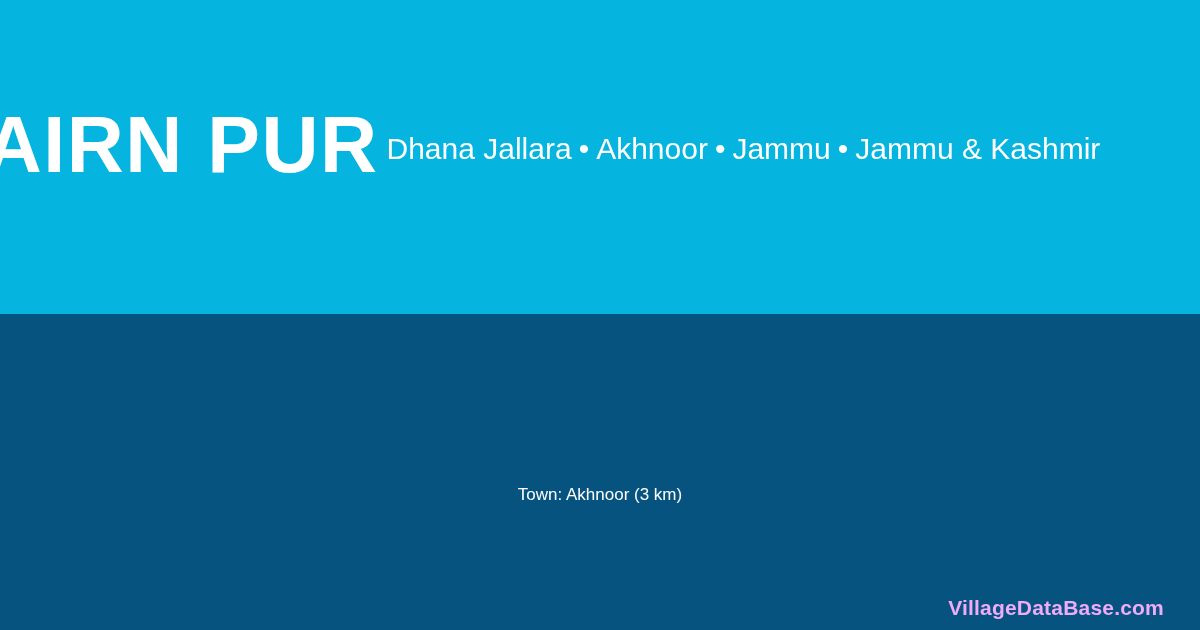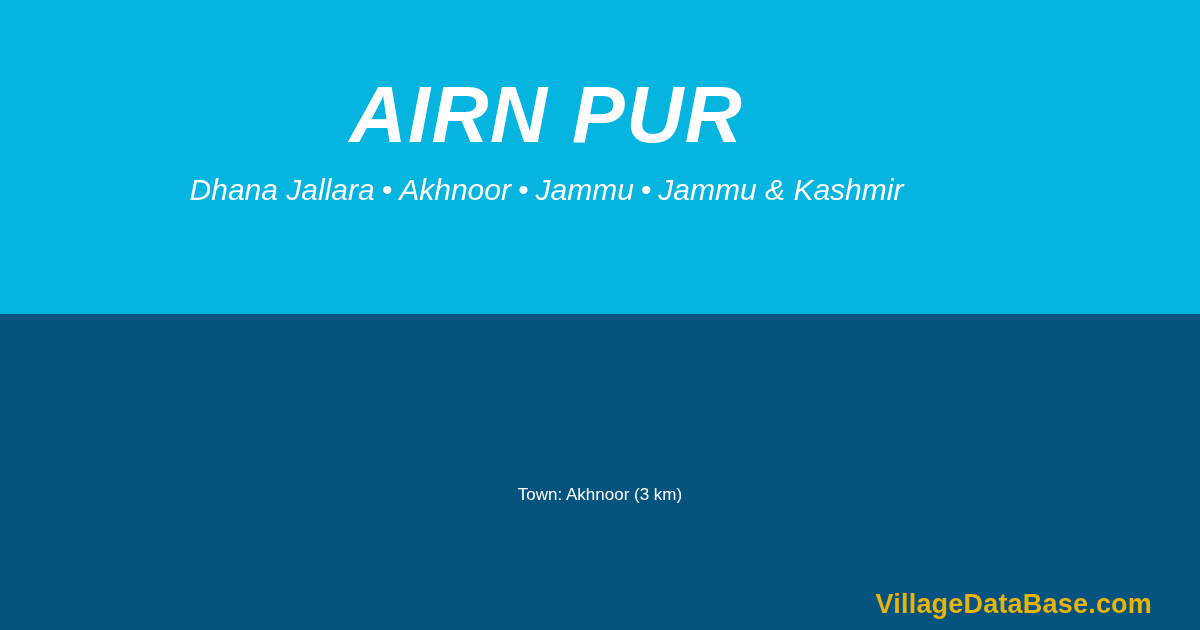--- a/index.html
+++ b/index.html
@@ -35,26 +35,24 @@
     height: 316px;
     background: #05537e;
   }
   .header-block {
     position: absolute;
     left: 0;
     top: 0;
     width: 1093px;
     height: 314px;
     display: flex;
-    flex-direction: column;
     align-items: center;
     justify-content: center;
     box-sizing: border-box;
     padding-bottom: 24px;
-    font-style: italic;
   }
   .title {
     margin: 0;
     color: #ffffff;
     font-size: 79px;
     font-weight: bold;
     letter-spacing: 1.5px;
     line-height: 1.05;
     text-align: center;
     white-space: nowrap;
@@ -86,24 +84,24 @@
     width: 1200px;
     text-align: center;
     color: #ffffff;
     font-size: 17px;
     font-weight: normal;
     line-height: 1.2;
     white-space: nowrap;
   }
   .watermark {
     position: absolute;
-    right: 48px;
+    right: 36px;
     bottom: 10px;
-    color: #eab308;
-    font-size: 27px;
+    color: #f0abfc;
+    font-size: 21px;
     font-weight: bold;
     letter-spacing: 0.2px;
     line-height: 1.2;
     white-space: nowrap;
   }
 </style>
 </head>
 <body>
 
 <div class="card">

